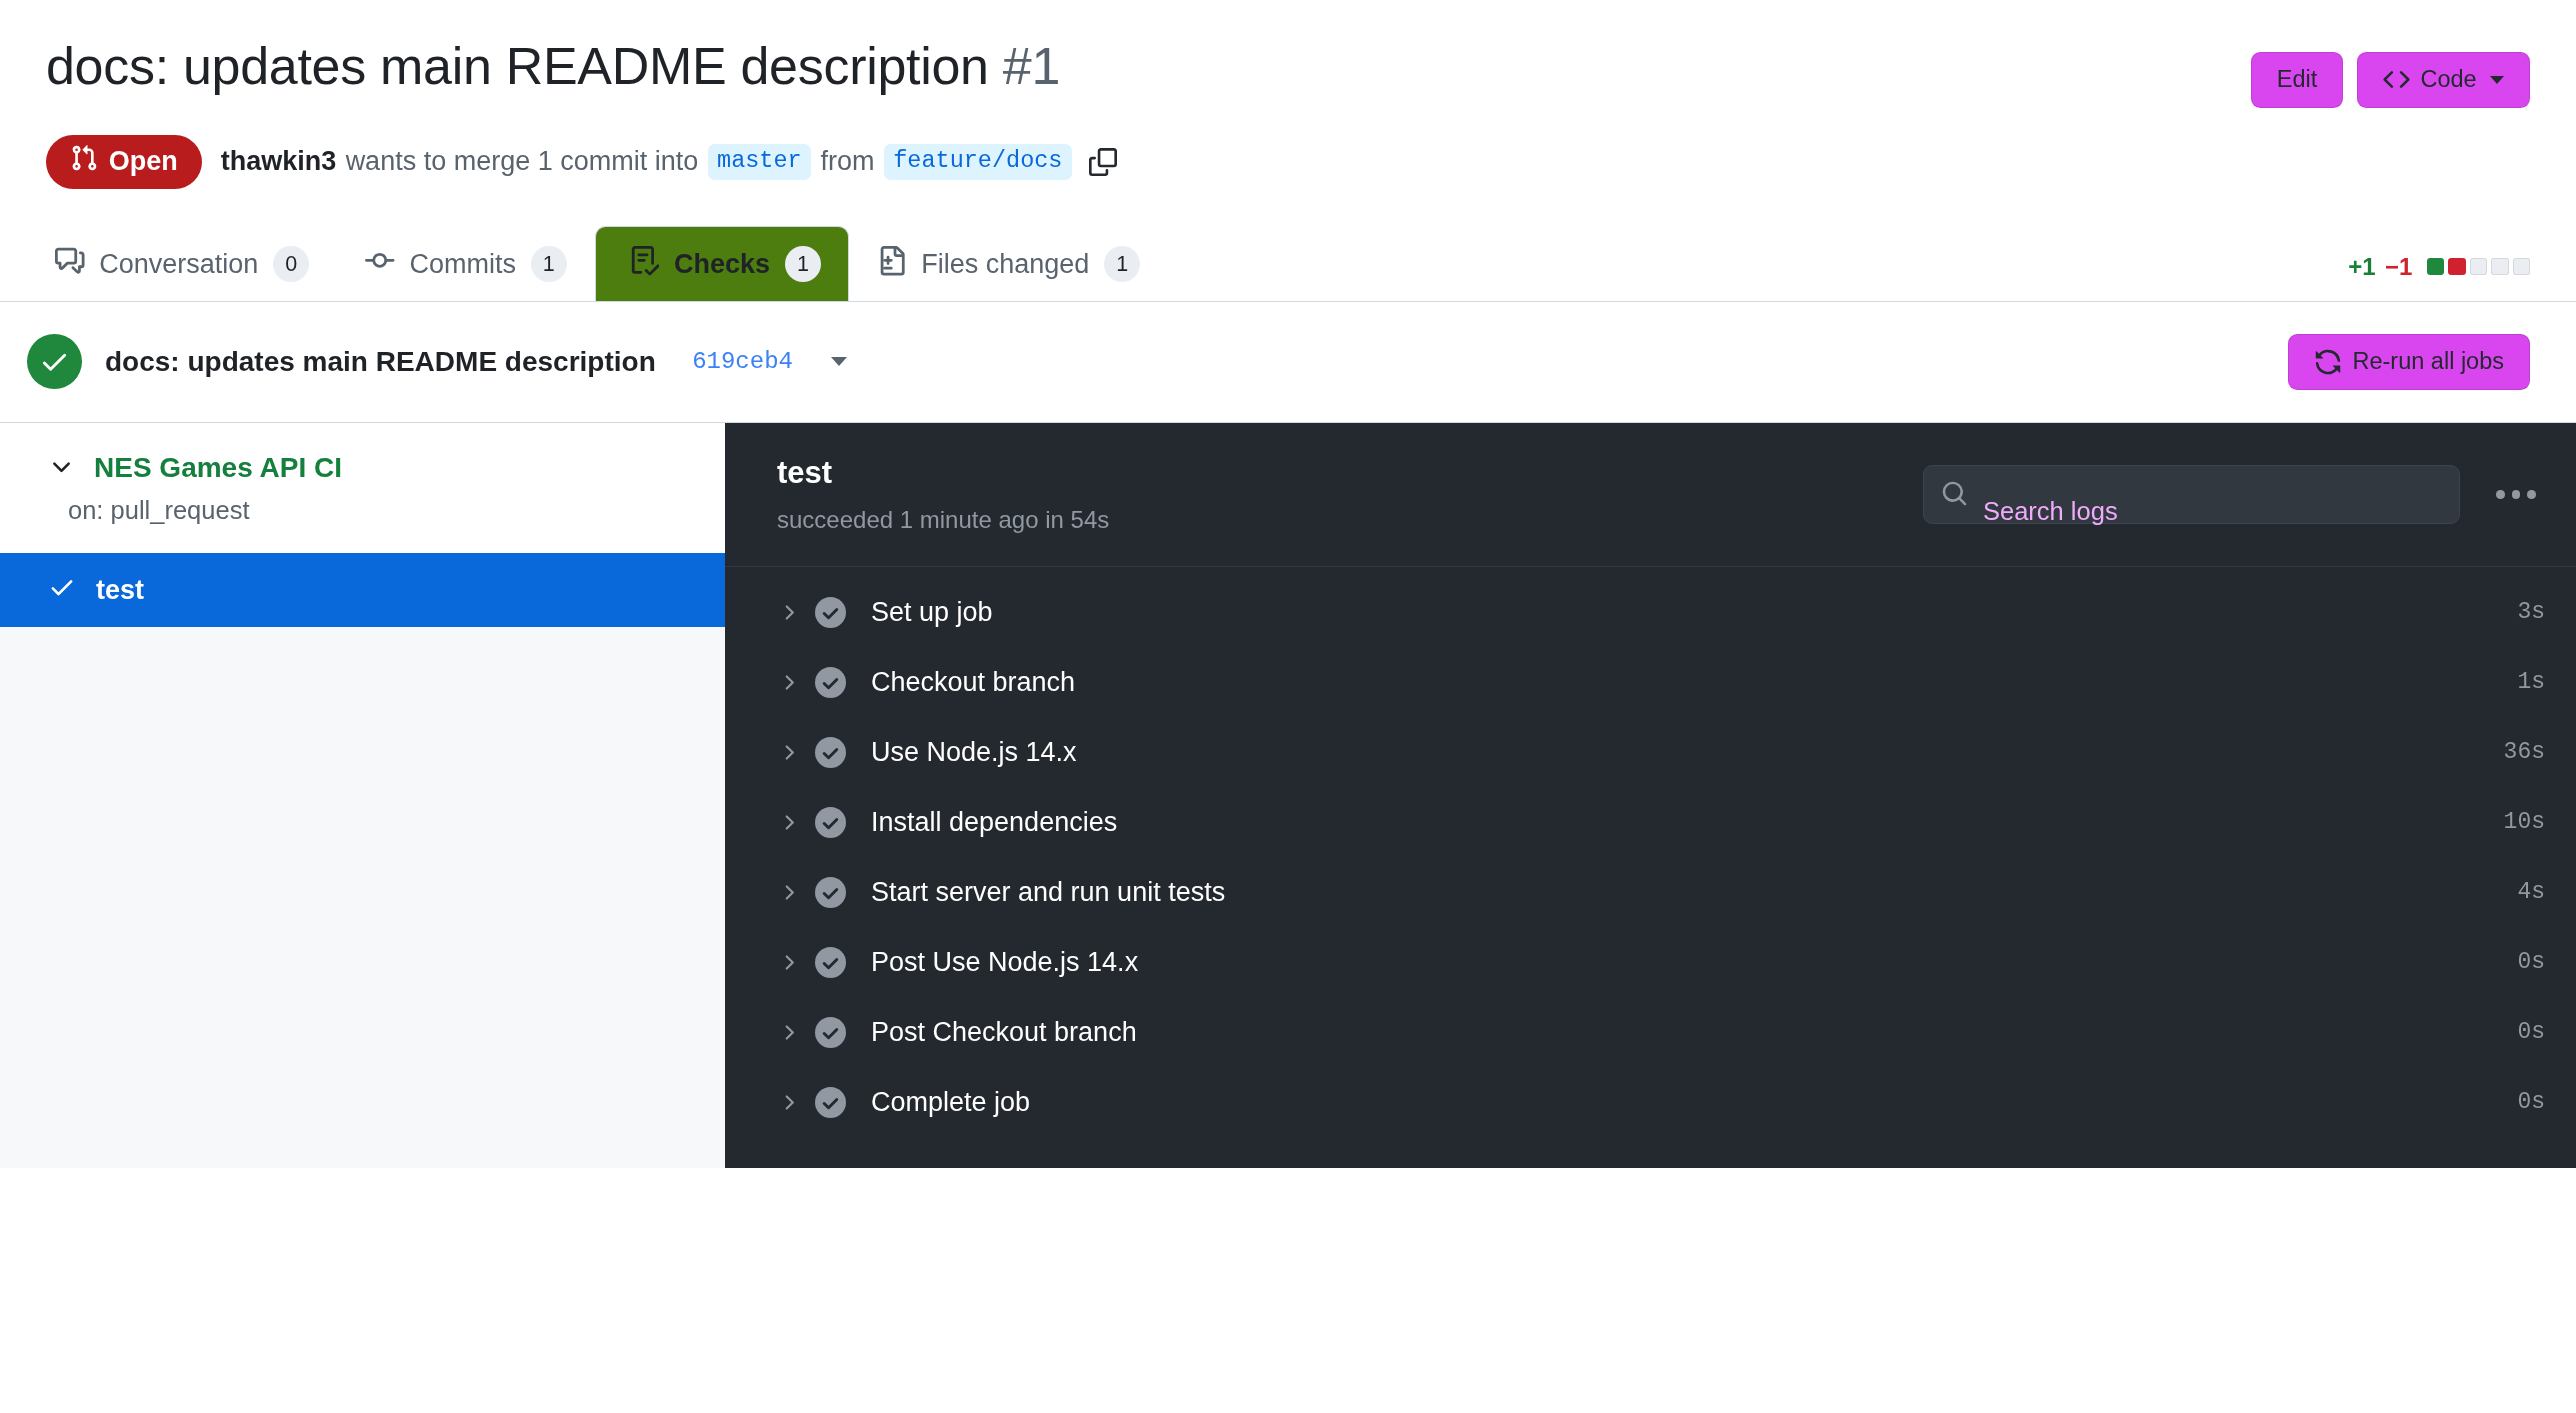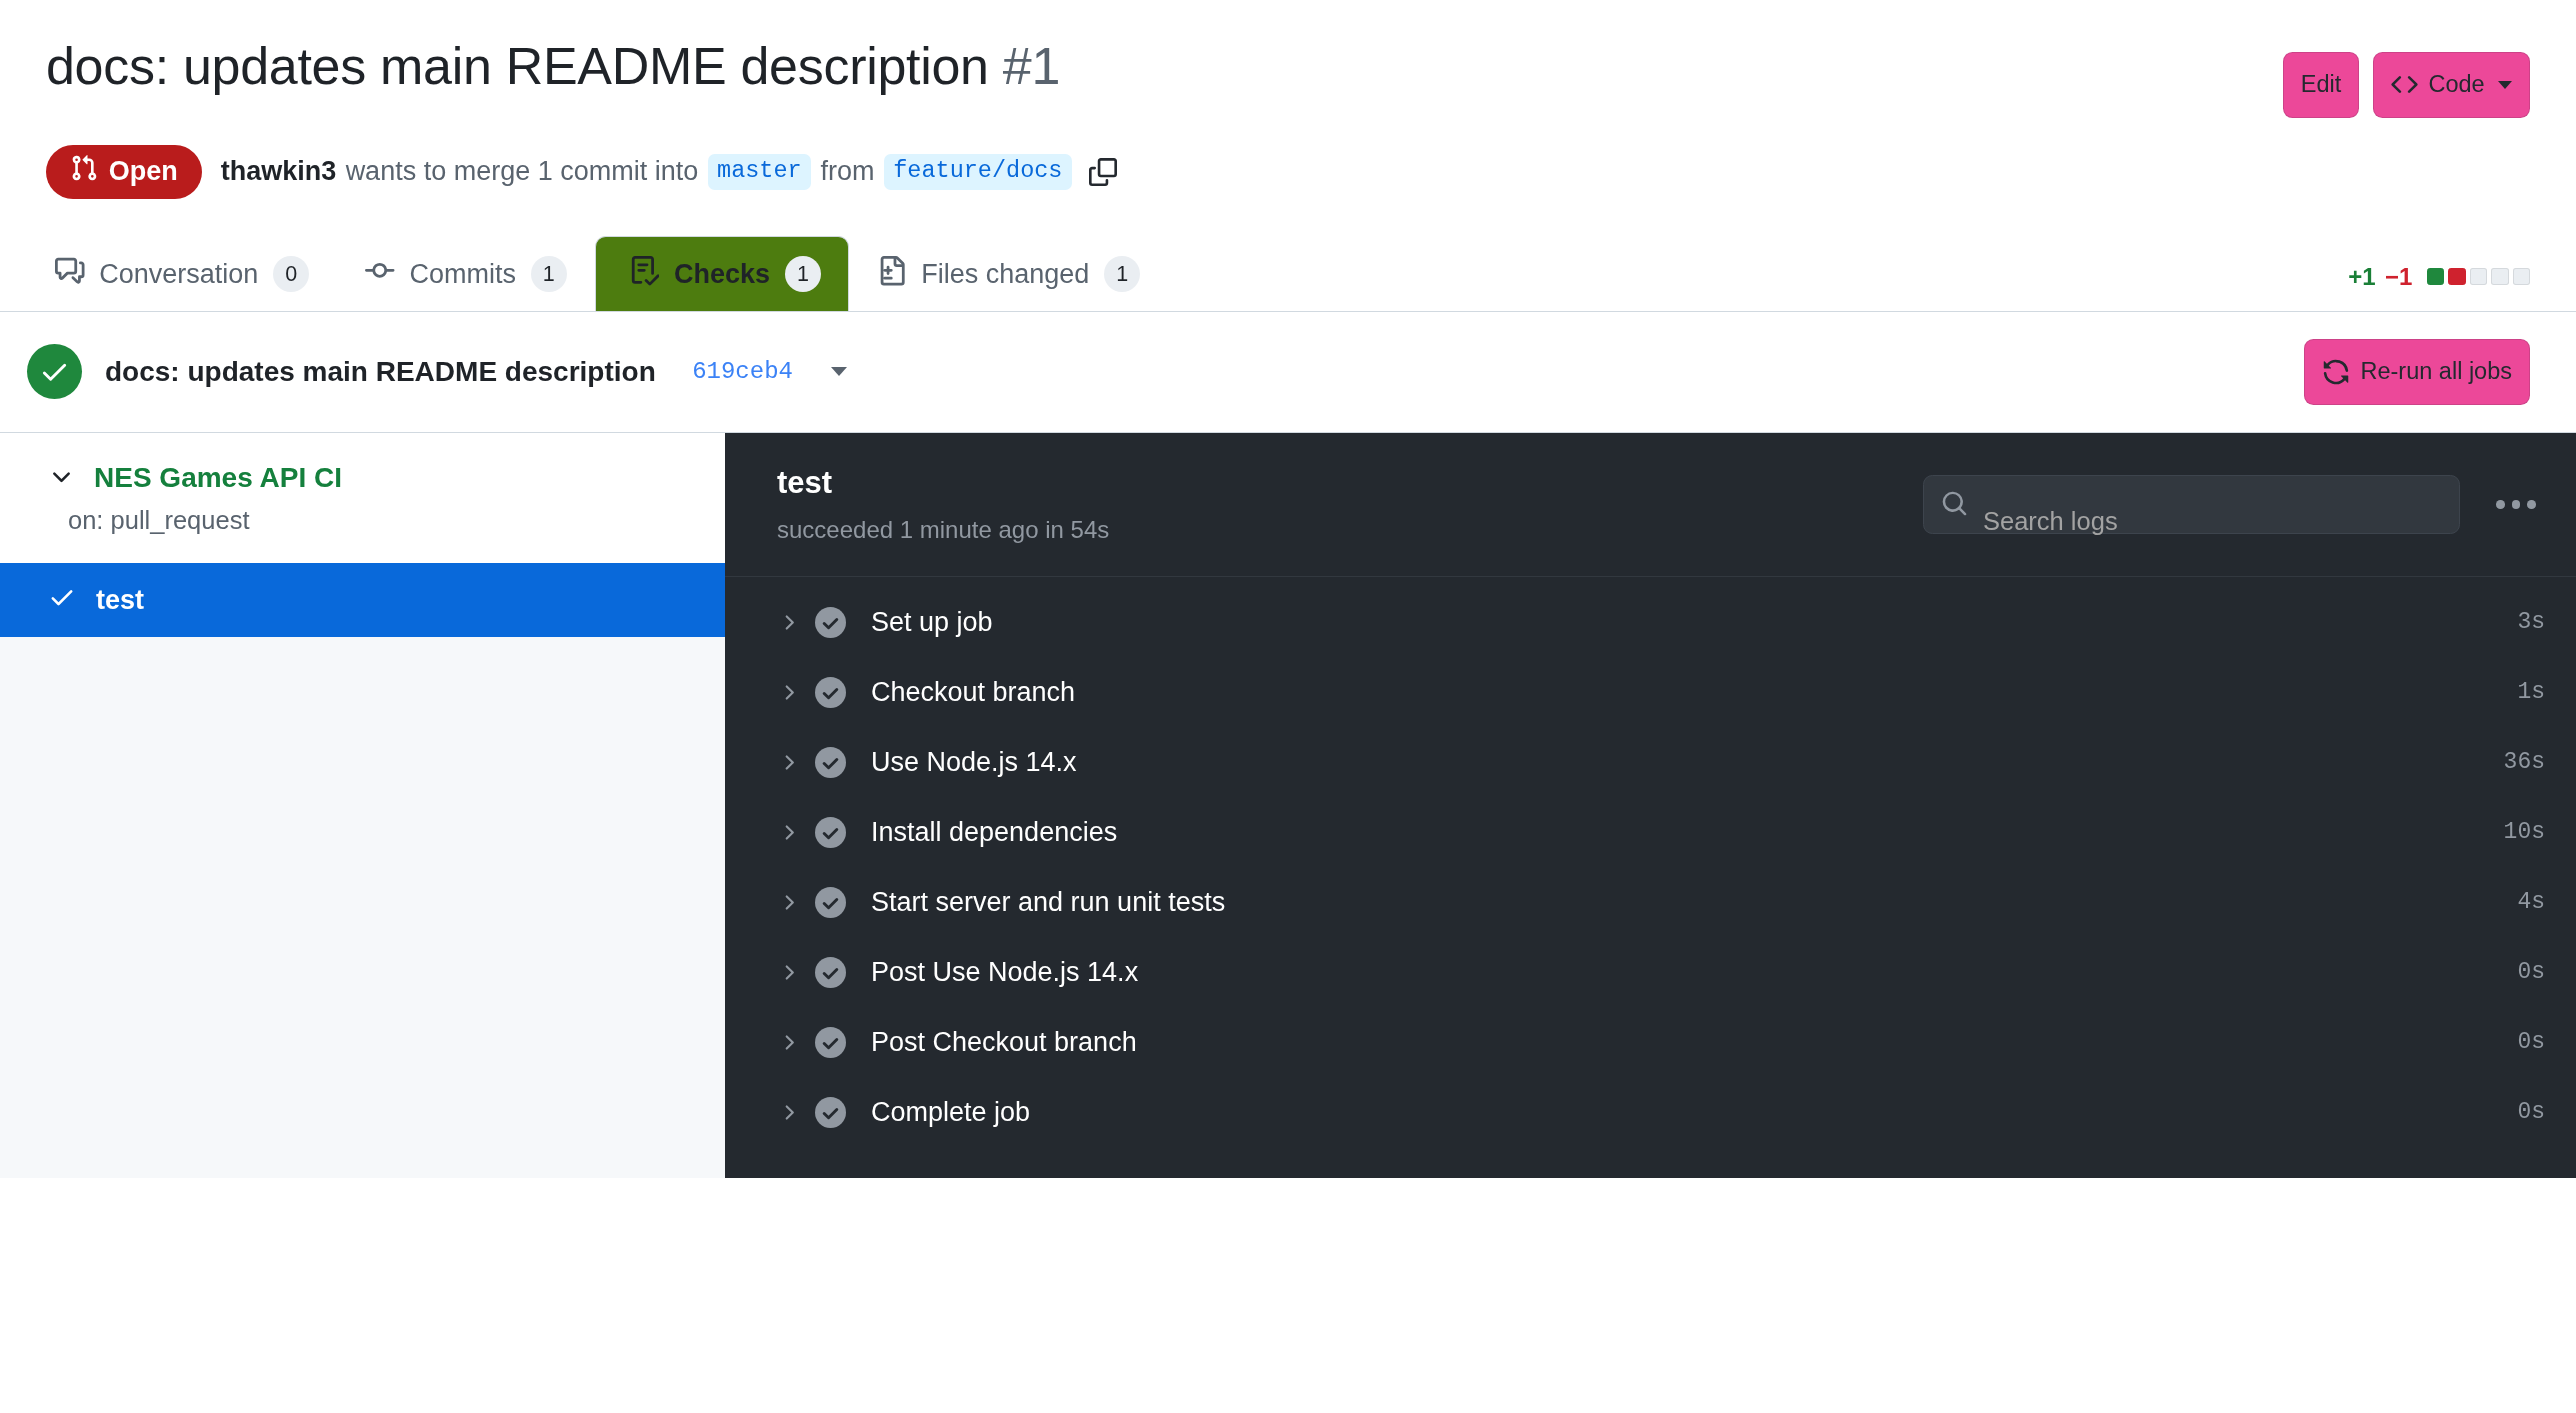--- a/index.html
+++ b/index.html
@@ -29,23 +29,23 @@
   }
   .pr-number { color: #59636e; font-weight: 400; }
 
   .header-actions { display: flex; gap: 13.4px; align-items: center; padding-top: 14.8px; }
 
   .btn {
     display: inline-flex;
     align-items: center;
     justify-content: center;
     gap: 10.7px;
-    height: 66px;
-    padding: 0 17px;
-    background: #ec4899;
+    height: 56px;
+    padding: 0 25px;
+    background: #d946ef;
     border: 0.7px solid rgba(31,35,40,0.15);
     border-radius: 9.4px;
     font-size: 23.5px;
     color: #24292f;
     font-family: "Liberation Sans", sans-serif;
     cursor: pointer;
     white-space: nowrap;
   }
   .btn svg { display: block; }
   .caret {
@@ -244,21 +244,21 @@
     align-items: center;
     gap: 14.8px;
     width: 537px;
     height: 59px;
     padding: 0 17.4px;
     border-radius: 9.4px;
     background: #32383f;
     border: 0.7px solid #3d444d;
     cursor: text;
   }
-  .search-box .ph { font-size: 25.5px; color: #a3a3a3; margin-top: 34px; }
+  .search-box .ph { font-size: 25.5px; color: #f0abfc; margin-top: 34px; }
   .kebab { display: flex; gap: 6.7px; align-items: center; padding: 9.4px; cursor: pointer; }
   .kebab i { display: block; width: 8.7px; height: 8.7px; border-radius: 50%; background: #9198a1; }
 
   .steps { padding-top: 10.7px; }
   .step-row {
     display: flex;
     align-items: center;
     height: 70px;
     padding: 0 31px 0 52px;
     cursor: pointer;

